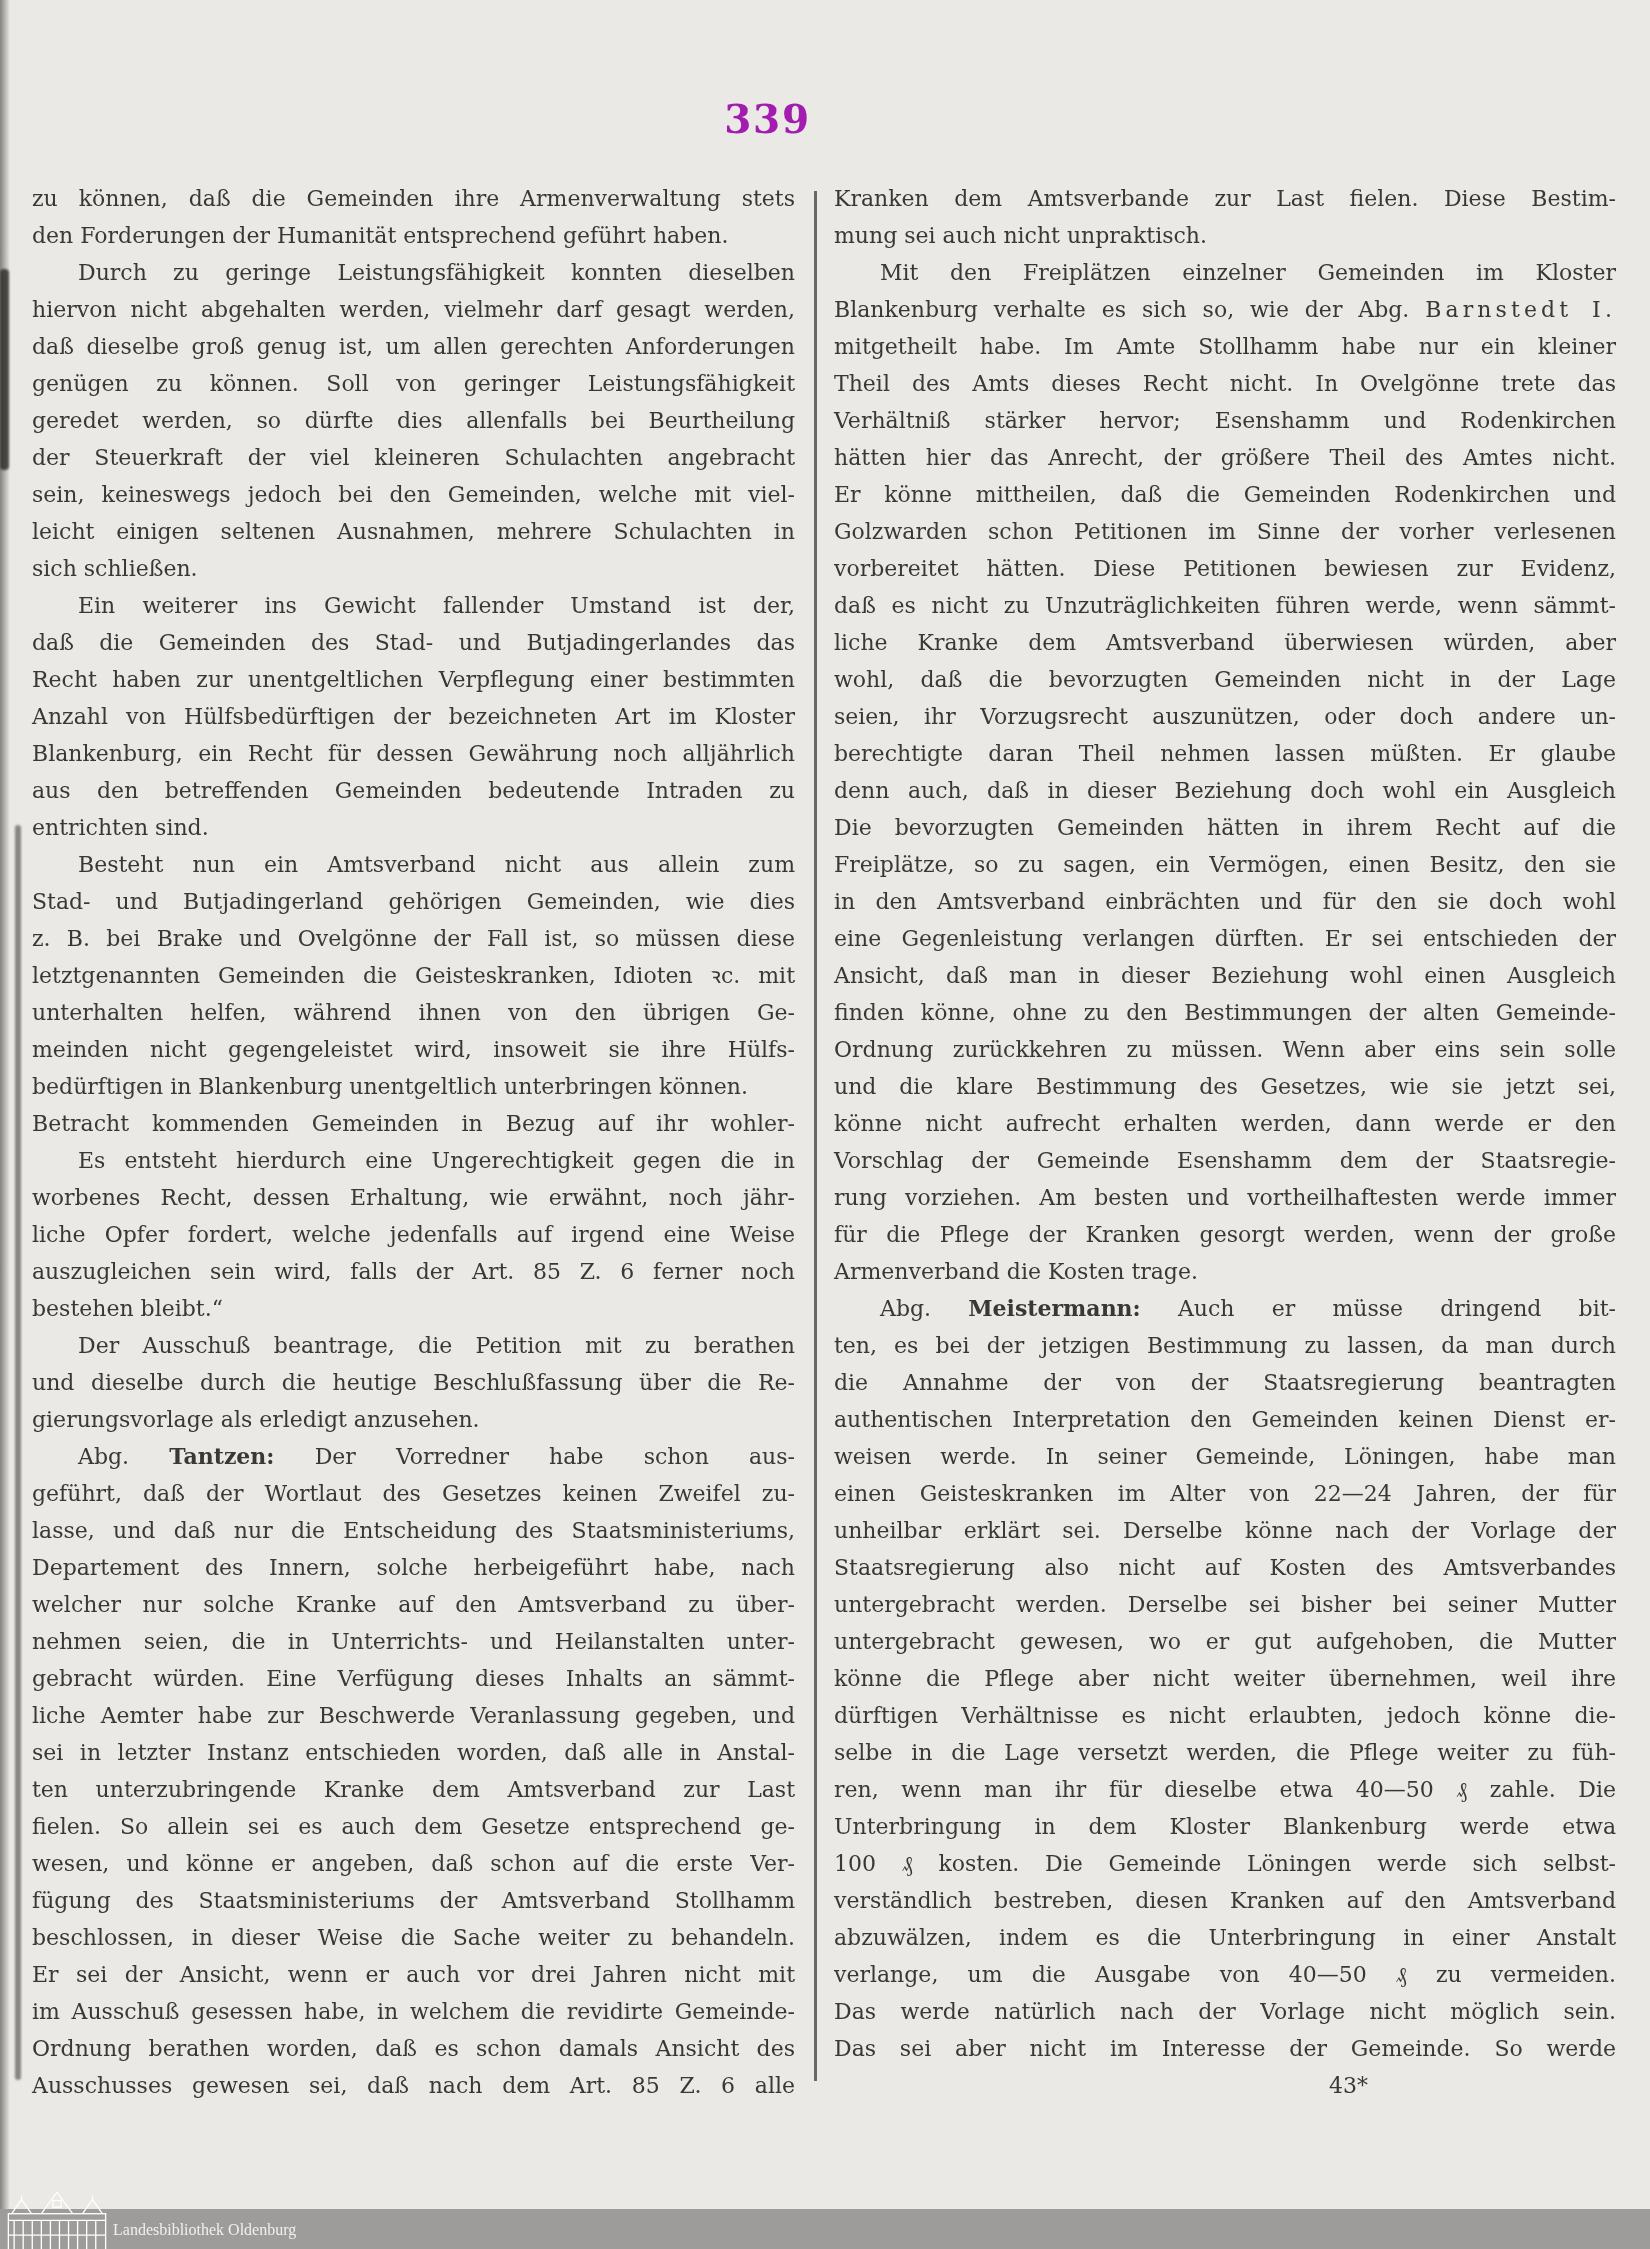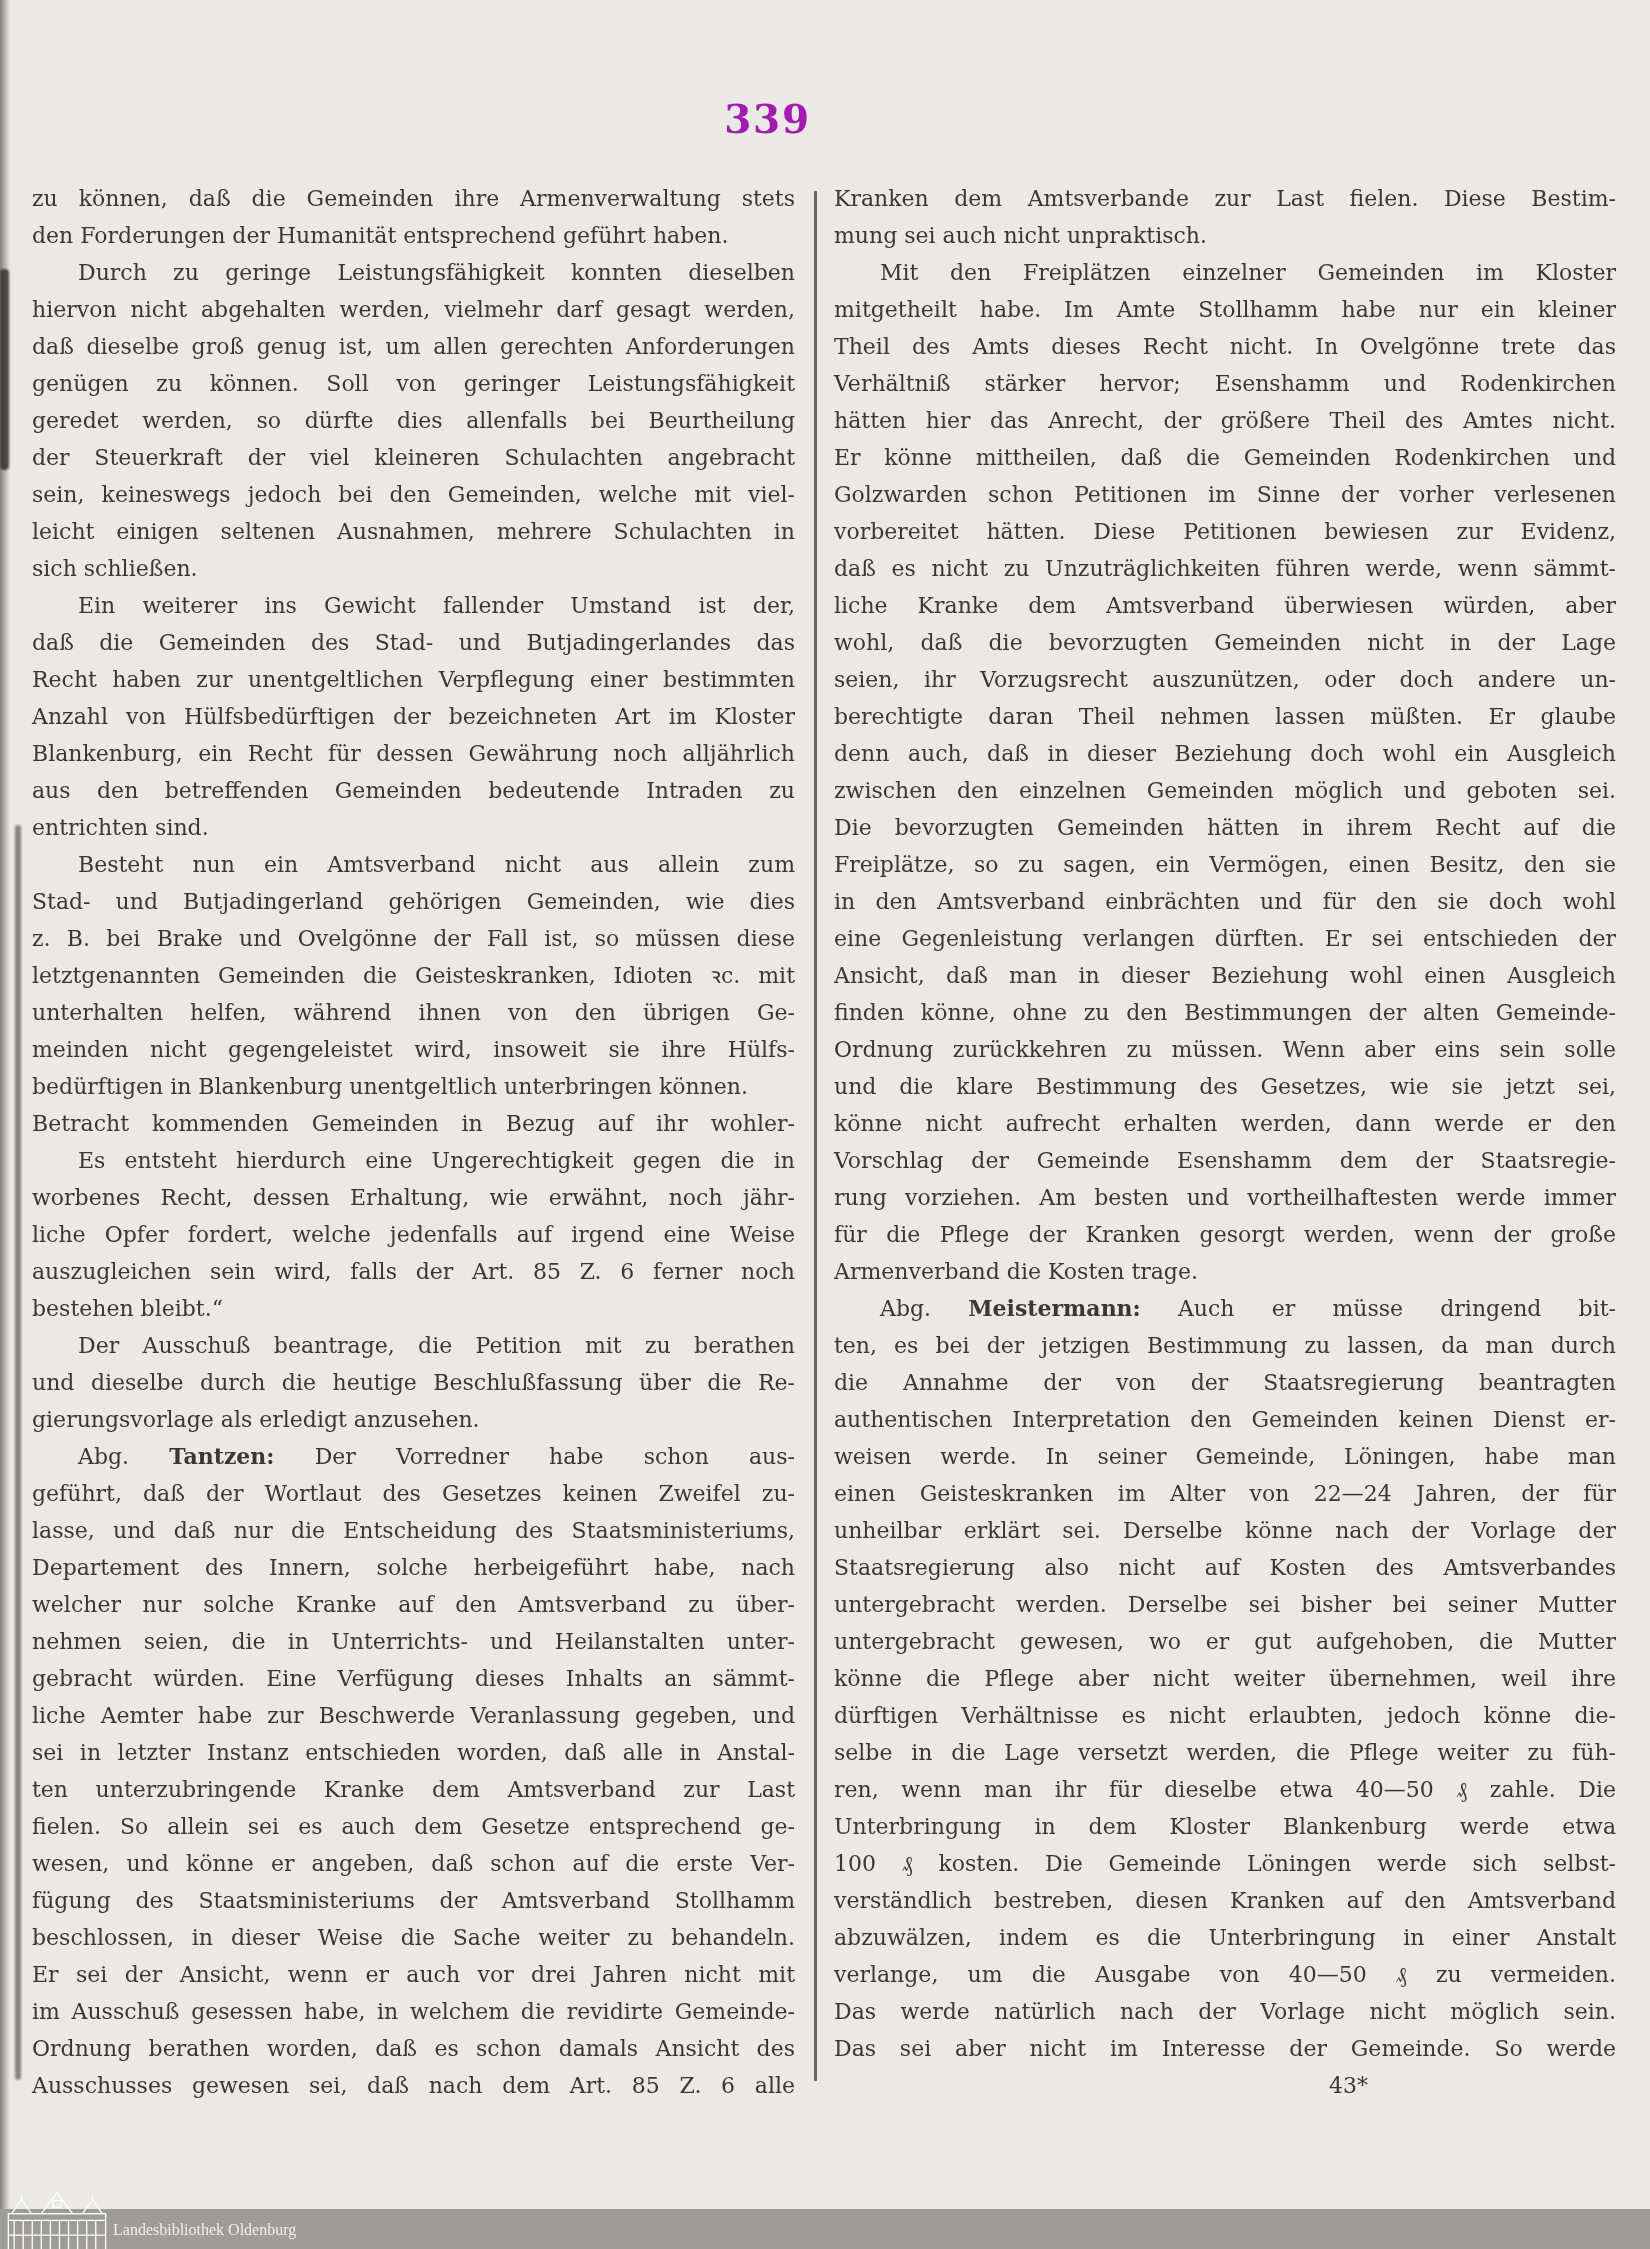--- a/index.html
+++ b/index.html
@@ -135,34 +135,34 @@
     </div>
   </div>
 
 <div class="col col-right">
     <div class="para">
       <div class="line"><span>Kranken dem Amtsverbande zur Last fielen.  Diese Bestim-</span></div>
       <div class="line end"><span>mung sei auch nicht unpraktisch.</span></div>
     </div>
     <div class="para">
       <div class="line indent"><span>Mit den Freiplätzen einzelner Gemeinden im Kloster</span></div>
+      <div class="line"><span>Blankenburg verhalte es sich so, wie der Abg. </span><span class="spaced">Barnstedt I.</span></div>
       <div class="line"><span>mitgetheilt habe.  Im Amte Stollhamm habe nur ein kleiner</span></div>
       <div class="line"><span>Theil des Amts dieses Recht nicht.  In Ovelgönne trete das</span></div>
       <div class="line"><span>Verhältniß stärker hervor;  Esenshamm und Rodenkirchen</span></div>
       <div class="line"><span>hätten hier das Anrecht, der größere Theil des Amtes nicht.</span></div>
       <div class="line"><span>Er könne mittheilen, daß die Gemeinden Rodenkirchen und</span></div>
       <div class="line"><span>Golzwarden schon Petitionen im Sinne der vorher verlesenen</span></div>
       <div class="line"><span>vorbereitet hätten.  Diese Petitionen bewiesen zur Evidenz,</span></div>
       <div class="line"><span>daß es nicht zu Unzuträglichkeiten führen werde, wenn sämmt-</span></div>
       <div class="line"><span>liche Kranke dem Amtsverband überwiesen würden, aber</span></div>
       <div class="line"><span>wohl, daß die bevorzugten Gemeinden nicht in der Lage</span></div>
       <div class="line"><span>seien, ihr Vorzugsrecht auszunützen, oder doch andere un-</span></div>
       <div class="line"><span>berechtigte daran Theil nehmen lassen müßten.  Er glaube</span></div>
       <div class="line"><span>denn auch, daß in dieser Beziehung doch wohl ein Ausgleich</span></div>
-      <div class="line"><span>zwischen den einzelnen Gemeinden möglich und geboten sei.</span></div>
       <div class="line"><span>Die bevorzugten Gemeinden hätten in ihrem Recht auf die</span></div>
       <div class="line"><span>Freiplätze, so zu sagen, ein Vermögen, einen Besitz, den sie</span></div>
       <div class="line"><span>in den Amtsverband einbrächten und für den sie doch wohl</span></div>
       <div class="line"><span>eine Gegenleistung verlangen dürften.  Er sei entschieden der</span></div>
       <div class="line"><span>Ansicht, daß man in dieser Beziehung wohl einen Ausgleich</span></div>
       <div class="line"><span>finden könne, ohne zu den Bestimmungen der alten Gemeinde-</span></div>
       <div class="line"><span>Ordnung zurückkehren zu müssen.  Wenn aber eins sein solle</span></div>
       <div class="line"><span>und die klare Bestimmung des Gesetzes, wie sie jetzt sei,</span></div>
       <div class="line"><span>könne nicht aufrecht erhalten werden, dann werde er den</span></div>
       <div class="line"><span>Vorschlag der Gemeinde Esenshamm dem der Staatsregie-</span></div>

